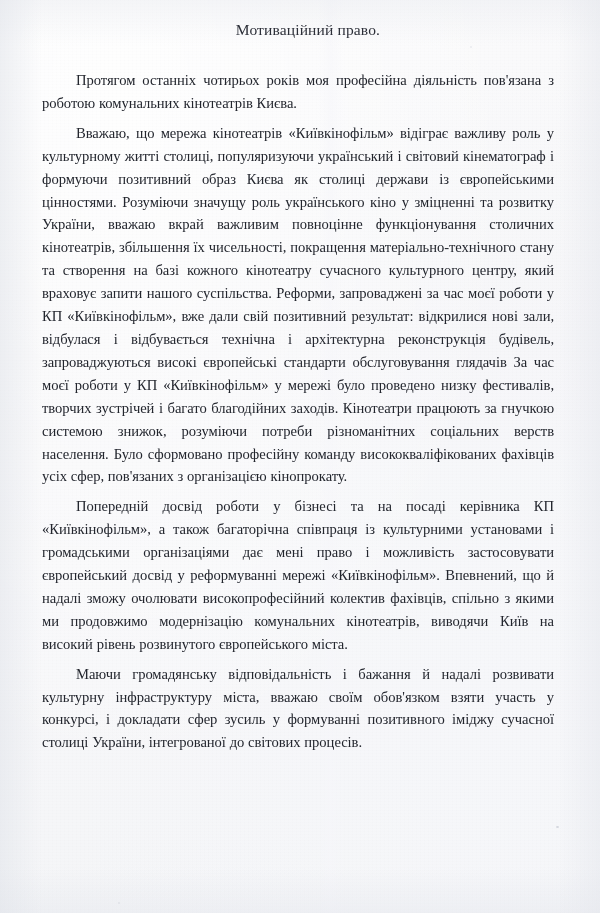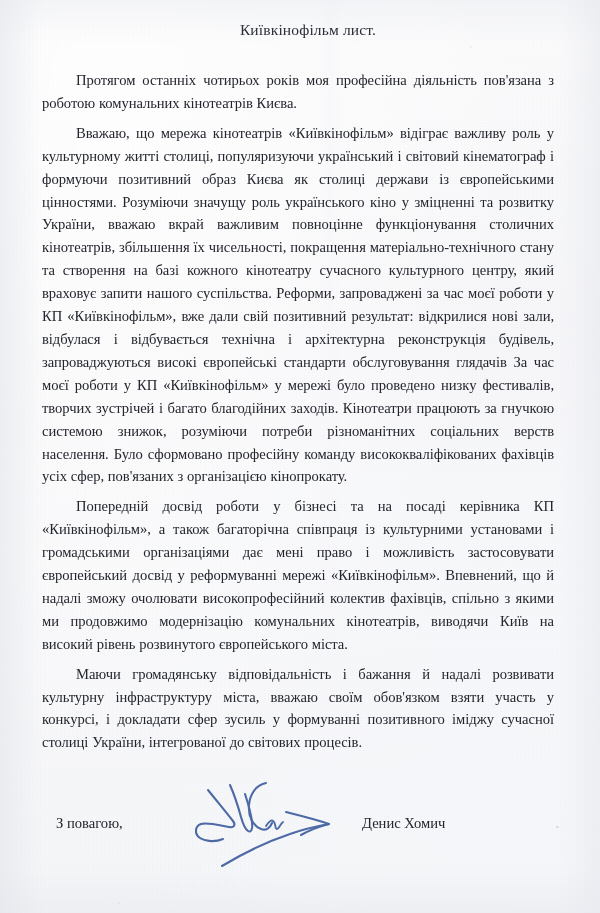--- a/index.html
+++ b/index.html
@@ -140,46 +140,24 @@
   <div class="grain"></div>
   <div class="scanband"></div>
   <div class="vignette"></div>
 
   <div class="speck" style="left:556px;top:826px;width:3px;height:2px;"></div>
   <div class="speck" style="left:118px;top:902px;width:2px;height:2px;opacity:.4;"></div>
   <div class="speck" style="left:470px;top:46px;width:2px;height:2px;opacity:.35;"></div>
 
   <div class="content">
 
-    <h1 class="doc-title">Київкінофільм лист.</h1>
+    <h1 class="doc-title">Мотиваційний право.</h1>
 
     <div class="body-block">
       <p class="para">Протягом останніх чотирьох років моя професійна діяльність пов'язана з роботою комунальних кінотеатрів Києва.</p>
       <p class="para">Вважаю, що мережа кінотеатрів «Київкінофільм» відіграє важливу роль у культурному житті столиці, популяризуючи  український і світовий кінематограф і формуючи позитивний образ Києва як столиці держави із європейськими цінностями. Розуміючи значущу роль українського кіно у зміцненні та розвитку України, вважаю вкрай важливим повноцінне функціонування столичних кінотеатрів, збільшення їх чисельності, покращення матеріально-технічного стану та створення на базі кожного кінотеатру сучасного культурного центру, який враховує запити нашого суспільства. Реформи, запроваджені за час моєї роботи у КП «Київкінофільм», вже дали свій позитивний результат: відкрилися нові зали, відбулася і відбувається технічна і архітектурна реконструкція будівель, запроваджуються високі європейські стандарти обслуговування глядачів За час моєї роботи у КП «Київкінофільм» у мережі  було проведено низку фестивалів, творчих зустрічей і багато благодійних заходів. Кінотеатри працюють за гнучкою системою знижок, розуміючи потреби різноманітних соціальних верств населення. Було сформовано професійну команду висококваліфікованих фахівців усіх сфер, пов'язаних з організацією кінопрокату.</p>
       <p class="para">Попередній  досвід роботи у бізнесі та на посаді керівника КП «Київкінофільм», а також багаторічна співпраця із культурними установами і громадськими організаціями дає мені право і можливість застосовувати європейський досвід у реформуванні мережі «Київкінофільм».  Впевнений, що й надалі зможу очолювати високопрофесійний колектив фахівців, спільно з якими ми продовжимо модернізацію комунальних кінотеатрів, виводячи Київ на високий рівень розвинутого європейського міста.</p>
       <p class="para">Маючи громадянську відповідальність і бажання й надалі розвивати культурну інфраструктуру міста, вважаю своїм обов'язком взяти участь у конкурсі,  і докладати сфер зусиль у формуванні позитивного іміджу сучасної столиці України, інтегрованої до світових процесів.</p>
     </div>
 
-    <div class="sign-row">
-
-      <span class="sign-regards">З повагою,</span>
-
-      <div class="sign-mark">
-        <svg viewBox="0 0 170 100" xmlns="http://www.w3.org/2000/svg" fill="none" stroke="#4d6aa6" stroke-linecap="round" stroke-linejoin="round">
-
-          <path d="M18 16 C26 26, 36 38, 43 47 C46 51, 44 54, 39 53 C28 51, 17 48, 11 50 C5 52, 4 60, 10 64 C16 68, 26 68, 33 65" stroke-width="2.1"></path>
-
-          <path d="M40 11 C44 20, 48 32, 51 43 C53 50, 55 55, 58 57 C61 59, 63 55, 62 48 C61 40, 58 29, 55 20" stroke-width="2.1"></path>
-
-          <path d="M76 9 C66 11, 60 20, 59 31 C58 42, 63 52, 71 55 C76 57, 80 54, 82 49" stroke-width="2.1"></path>
-
-          <path d="M76 52 C79 47, 82 45, 84 48 C86 51, 85 55, 87 55 C89 55, 90 50, 93 48" stroke-width="1.9"></path>
-
-          <path d="M32 92 C52 80, 76 68, 100 60 C114 55, 128 52, 139 50" stroke-width="2.1"></path>
-          <path d="M96 38 C112 42, 128 46, 139 50 C131 52, 120 56, 111 61" stroke-width="2.1"></path>
-        </svg>
-      </div>
-
-      <span class="sign-name">Денис Хомич</span>
-    </div>
 
   </div>
 </div>
 
 </body></html>

